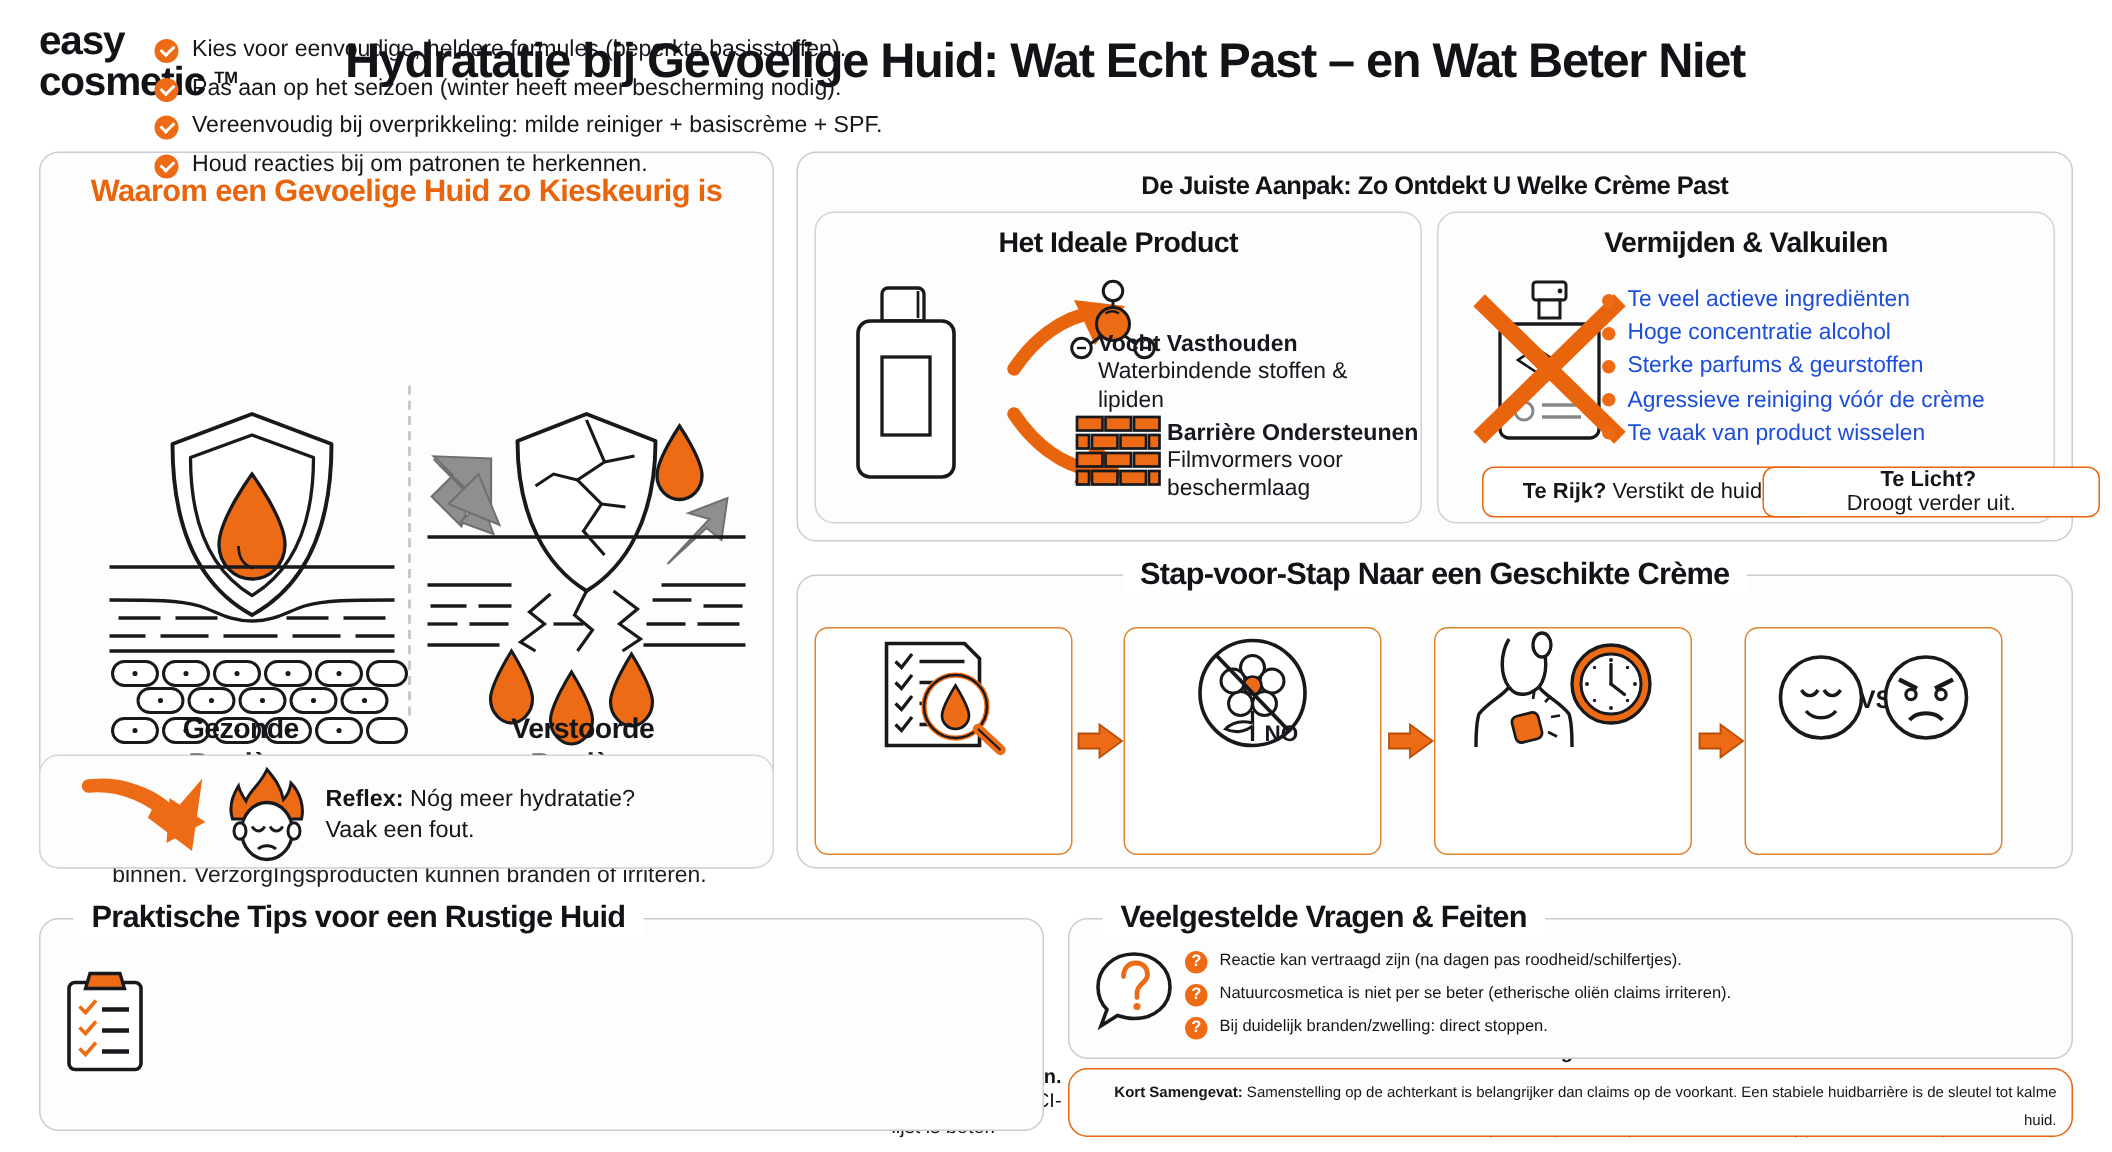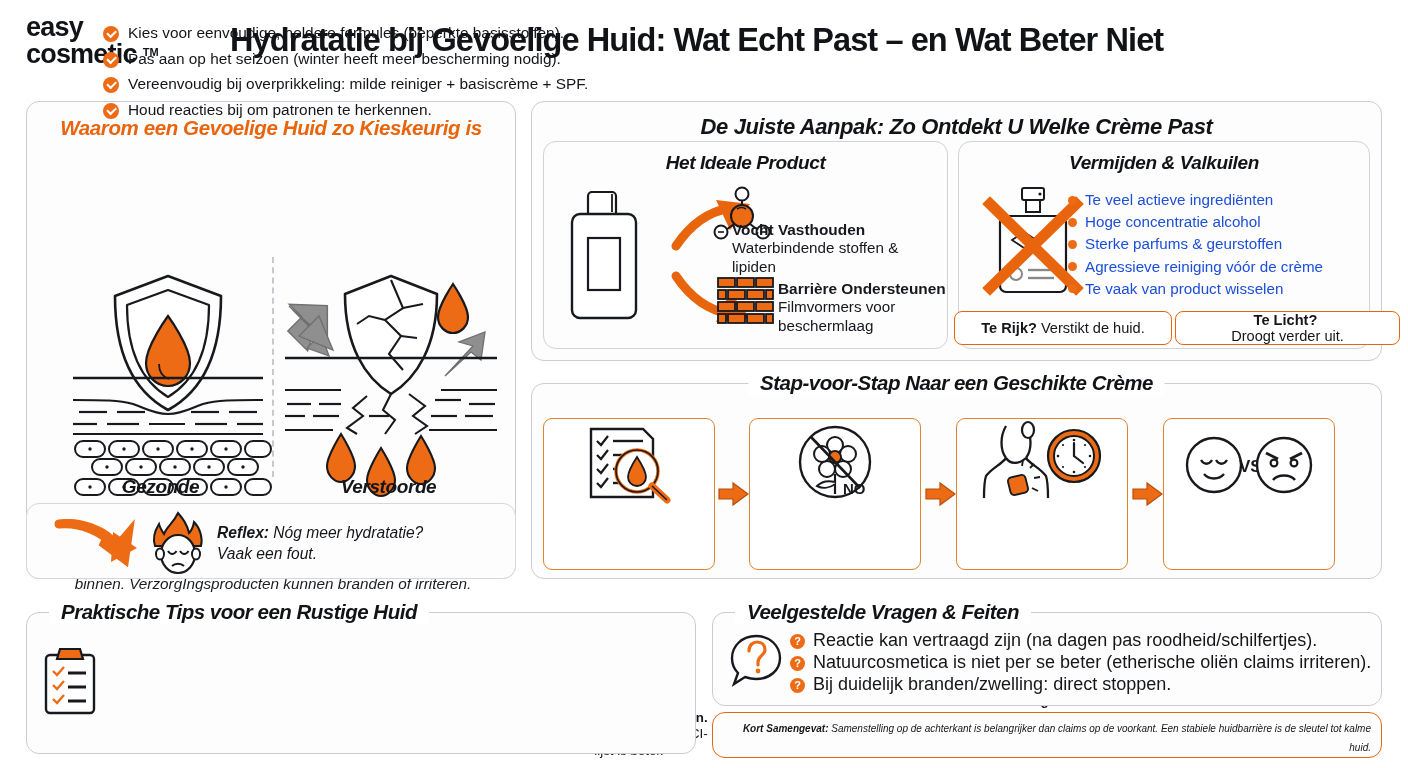--- a/index.html
+++ b/index.html
@@ -29,21 +29,20 @@
     font-size: 32.5px; font-weight: 700; letter-spacing: -0.9px;
     color: #111317; text-align: left; white-space: nowrap;
   }
 
   
   .panel {
     position: absolute;
     border: 1.4px solid #c9ccd2;
     border-radius: 13px;
     background: #fdfdfd;
-    font-style: italic;
   }
   .panel-orange { border-color: #e8650e; }
 
   
   .legend {
     position: absolute; top: -13px; left: 22px;
     background: #ffffff; padding: 0 12px;
     font-size: 20.5px; font-weight: 700; letter-spacing: -0.5px;
     white-space: nowrap; color: #111317;
   }
@@ -78,21 +77,21 @@
   .reflex-text {
     position: absolute; left: 190px; top: 18px; width: 280px;
     font-size: 15.6px; line-height: 21px; color: #14161a;
   }
   .reflex-text b { font-weight: 700; }
 
   
   #panel-approach { left: 531px; top: 101px; width: 851px; height: 260px; }
   .approach-title {
     position: absolute; top: 12px; left: 0; width: 100%;
-    text-align: center; font-size: 22px; font-weight: 700;
+    text-align: center; font-size: 17px; font-weight: 700;
     letter-spacing: -0.4px; color: #111317;
   }
   #panel-ideal { left: 543px; top: 141px; width: 405px; height: 208px;
       border-color: #cfd2d7; }
   #panel-avoid { left: 958px; top: 141px; width: 412px; height: 208px;
       border-color: #cfd2d7; }
   .sub-title {
     position: absolute; top: 10px; left: 0; width: 100%;
     text-align: center; font-size: 19px; font-weight: 700;
     letter-spacing: -0.4px; color: #111317;
@@ -111,21 +110,21 @@
   }
   .avoid-label { font-size: 15.2px; line-height: 20px; color: #1d4ed8; }
 
   .pill {
     position: absolute; height: 34px; border: 1.5px solid #e8650e;
     border-radius: 8px; background: #fff;
     display: flex; align-items: center; justify-content: center;
     font-size: 14.6px; color: #14161a; padding: 0 10px; white-space: nowrap;
   }
   .pill b { font-weight: 700; margin-right: 4px; }
-  #pill-0 { left: 954px; top: 311px; width: 218px; }
+  #pill-0 { left: 988px; top: 311px; width: 218px; }
   #pill-1 { left: 1175px; top: 311px; width: 225px; flex-direction: column; }
 
   
   #panel-steps { left: 531px; top: 383px; width: 851px; height: 196px; }
   .step-card {
     position: absolute; top: 418px; width: 172px; height: 152px;
     border: 1.5px solid #e0832f; border-radius: 9px; background: #fff;
   }
   #step-card-0 { left: 543px; }
   #step-card-1 { left: 749px; }
@@ -166,21 +165,21 @@
   #panel-faq { left: 712px; top: 612px; width: 670px; height: 94px; }
   .faq-list { position: absolute; left: 790px; top: 630px; width: 588px; }
   .faq-row { display: flex; align-items: flex-start; margin-bottom: 0.5px; }
   .q-badge {
     flex: 0 0 15px; width: 15px; height: 15px; border-radius: 50%;
     background: #ee6b16; margin-right: 8px; margin-top: 4px;
     color: #fff; font-size: 11px; font-weight: 700;
     display: flex; align-items: center; justify-content: center;
     line-height: 15px;
   }
-  .faq-label { font-size: 18px; line-height: 21.5px; color: #14161a; }
+  .faq-label { font-size: 11px; line-height: 21.5px; color: #14161a; }
 
   #panel-summary { left: 712px; top: 712px; width: 670px; height: 46px;
       border-color: #e8650e; }
   .summary-text {
     position: absolute; left: 12px; top: 7px; width: 646px;
     text-align: right; font-size: 10px; line-height: 18.5px; color: #14161a;
   }
   .summary-text b { font-weight: 700; }
 
   svg { display: block; overflow: visible; }

